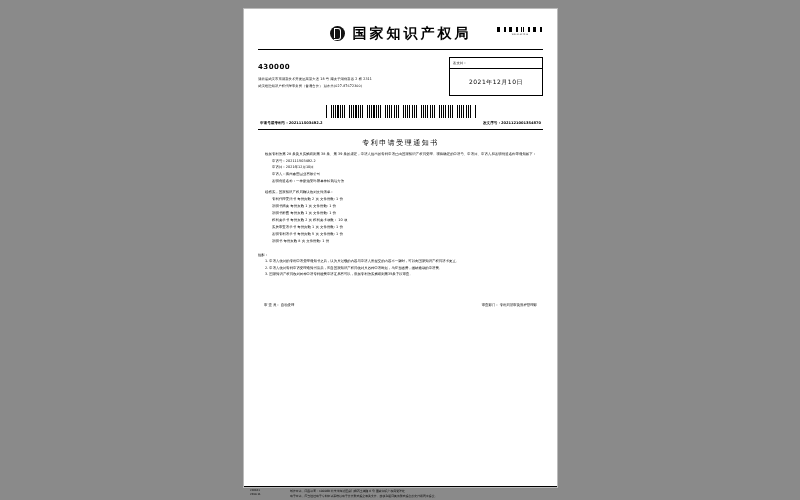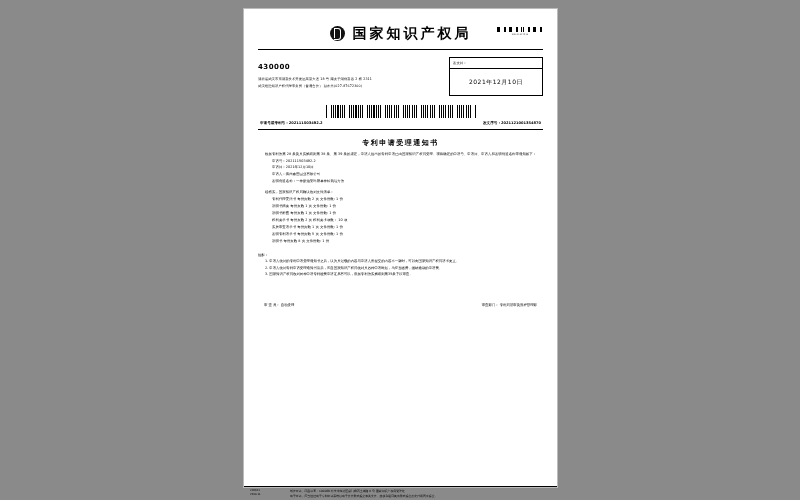--- a/index.html
+++ b/index.html
@@ -39,21 +39,21 @@
 
   
   .mid-barcode{display:flex;justify-content:center;margin-top:9px;}
   .mid-barcode .bars{height:13px;width:150px;
     background:repeating-linear-gradient(90deg,#000 0 .8px,#fff .8px 1.7px,#000 1.7px 2.4px,#fff 2.4px 3.6px);}
 
   .codes{display:flex;justify-content:space-between;font-size:3.6px;font-weight:bold;margin-top:3px;padding:0 2px;}
 
   .rule2{border-top:1px solid #000;margin-top:3px;}
 
-  .doc-title{text-align:center;font-size:7px;font-weight:bold;letter-spacing:1.5px;margin:8px 0 3px;}
+  .doc-title{text-align:center;font-size:7px;font-weight:normal;letter-spacing:1.5px;margin:8px 0 3px;}
 
   p.body{margin:0 0 2px;text-indent:7px;letter-spacing:.05px;}
   .flat{text-indent:0;}
   .ind{padding-left:7px;}
 
   .section-gap{height:4px;}
 
   .footer-note{margin-top:9px;}
   .footer-note .nt{margin:0 0 1.5px;}
   .note-item{text-indent:7px;margin:0 0 1.5px;}

